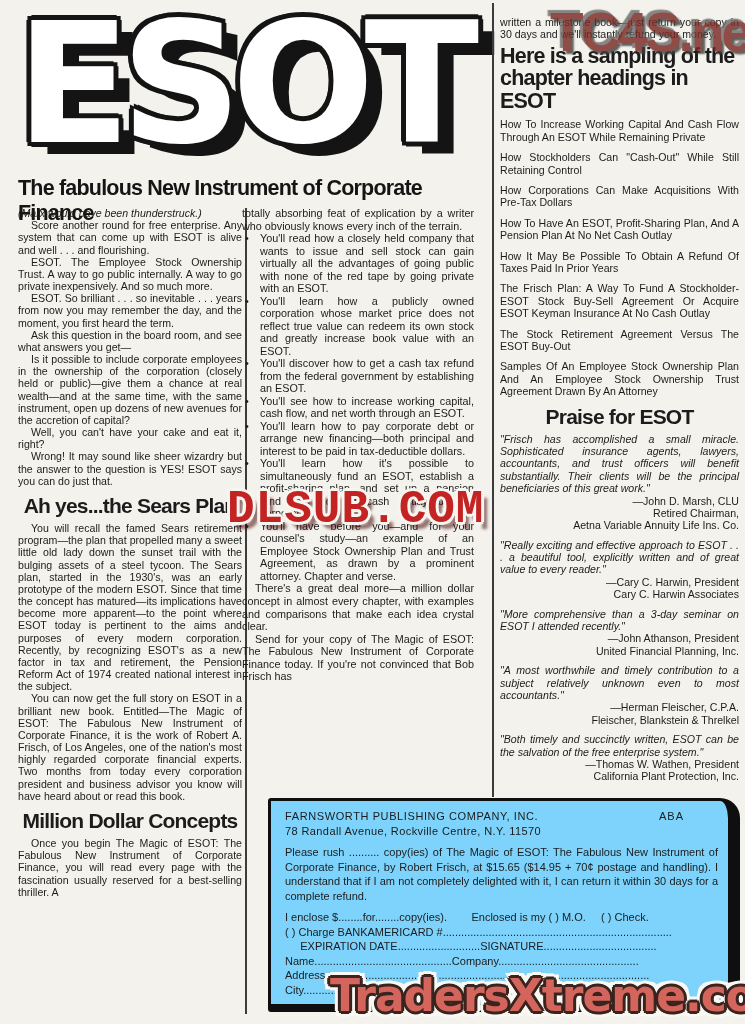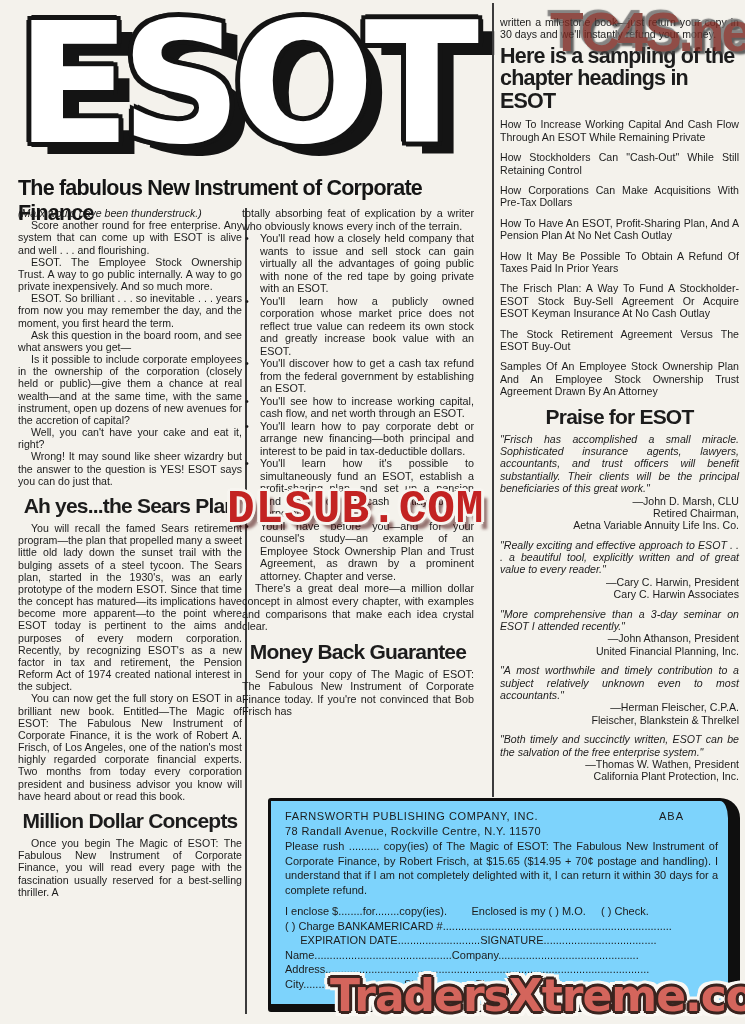--- a/index.html
+++ b/index.html
@@ -58,21 +58,21 @@
   .attr.c1{padding-left:78px;}
   
   .form{
     position:absolute;left:268px;top:798px;width:472px;height:214px;box-sizing:border-box;
     border:3px solid #0f0f0f;border-right-width:12px;border-bottom-width:8px;
     border-radius:3px 20px 3px 3px;background:#7dd3fc;
     padding:8px 10px 6px 14px;font-size:11px;line-height:1.32;
   }
   .form-head{display:flex;justify-content:space-between;letter-spacing:0.6px;}
   .form-aba{font-weight:normal;padding-right:34px;letter-spacing:1px;}
-  .form-addr{letter-spacing:0.4px;margin-bottom:1px;}
+  .form-addr{letter-spacing:0.4px;margin-bottom:7px;}
   .form-rush{text-align:justify;margin:0 0 7px;}
   .fline{white-space:pre;overflow:hidden;margin:0;}
   .fnote{padding-left:56px;}
   
   .wm{position:absolute;font-weight:bold;white-space:nowrap;}
   .wm-top{
     top:0px;left:550px;font-size:55px;letter-spacing:-3px;opacity:0.82;
     color:#7b2a23;font-family:"Liberation Sans",sans-serif;
     text-shadow:-3px -3px 1px #6e6e6e,3px 3px 2px #3f3f3f;
   }
@@ -148,21 +148,20 @@
     </div>
     <div class="bullet">
       <span class="dot">•</span>
       <span class="bt">You'll learn how it's possible to simultaneously fund an ESOT, establish a profit-sharing plan, and set up a pension fund with no net cash outlay by the corporation.</span>
     </div>
     <div class="bullet">
       <span class="dot">•</span>
       <span class="bt">You'll have before you—and for your counsel's study—an example of an Employee Stock Ownership Plan and Trust Agreement, as drawn by a prominent attorney. Chapter and verse.</span>
     </div>
     <p>There's a great deal more—a million dollar concept in almost every chapter, with examples and comparisons that make each idea crystal clear.</p>
-    <p class="h2">Money Back Guarantee</p>
     <p>Send for your copy of The Magic of ESOT: The Fabulous New Instrument of Corporate Finance today. If you're not convinced that Bob Frisch has</p>
   </div>
 
   <div class="col col-right">
     <p class="ni">written a milestone book—just return your copy in 30 days and we'll instantly refund your money.</p>
     <p class="h2 left">Here is a sampling of the chapter headings in ESOT</p>
     <p class="chapter">How To Increase Working Capital And Cash Flow Through An ESOT While Remaining Private</p>
     <p class="chapter">How Stockholders Can "Cash-Out" While Still Retaining Control</p>
     <p class="chapter">How Corporations Can Make Acquisitions With Pre-Tax Dollars</p>
     <p class="chapter">How To Have An ESOT, Profit-Sharing Plan, And A Pension Plan At No Net Cash Outlay</p>

